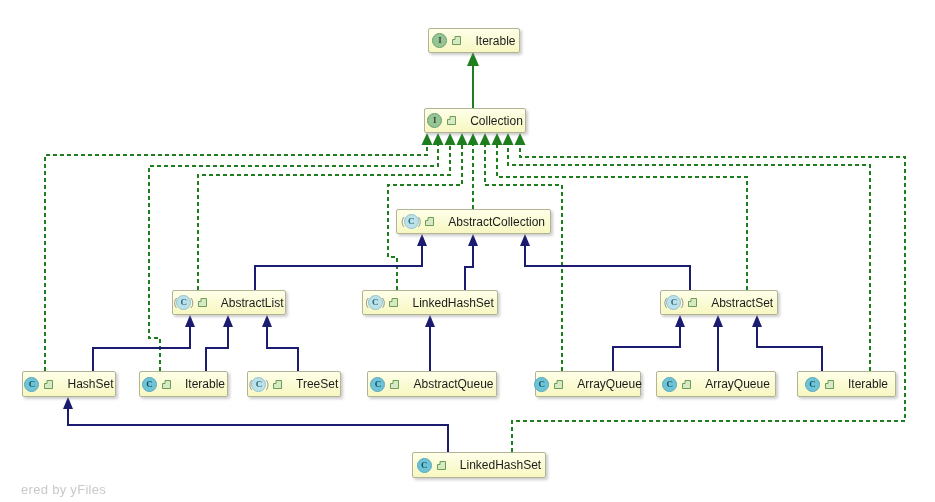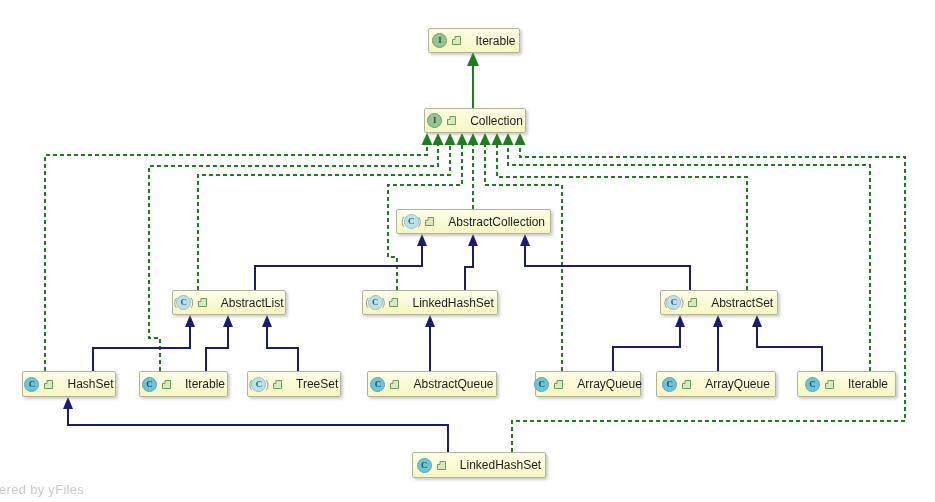--- a/index.html
+++ b/index.html
@@ -15,21 +15,21 @@
   .big-icon{width:13px;height:13px;border-radius:50%;display:inline-flex;align-items:center;
             justify-content:center;font-family:"Liberation Serif",serif;font-weight:bold;
             font-size:9px;line-height:1;flex:0 0 auto;}
   .iface{background:#93c693;border:1px solid #6f9f6f;color:#454545;}
   .cls{background:#6ec3d6;border:1px solid #58a8bc;color:#14535f;}
   .abs{background:#bce1ea;border:1px solid #92c2ce;color:#2a6b77;}
   .paren{color:#9a9a9a;font-size:11px;line-height:1;margin:0 -1px;font-family:"Liberation Sans",sans-serif;}
   .node-label{margin-left:9px;}
   .lock-icon{flex:0 0 auto;display:inline-block;}
   #watermark{position:absolute;left:-1px;top:482px;font-size:13px;color:#c9c9c9;
-             letter-spacing:.3px;user-select:none;}
+             letter-spacing:.3px;user-select:none;padding-left:22px;}
 </style>
 </head>
 <body>
 
 <div id="canvas">
   <svg id="edge-layer" width="935" height="502" viewBox="0 0 935 502">
       <g>
         <polyline points="45,371 45,155 427,155 427,145" fill="none" stroke="#1e7e1e" stroke-width="1.2" shape-rendering="crispEdges" stroke-dasharray="4,3"></polyline>
         <polygon points="427,133 432.5,145 421.5,145" fill="#1e7e1e"></polygon>
       </g>

